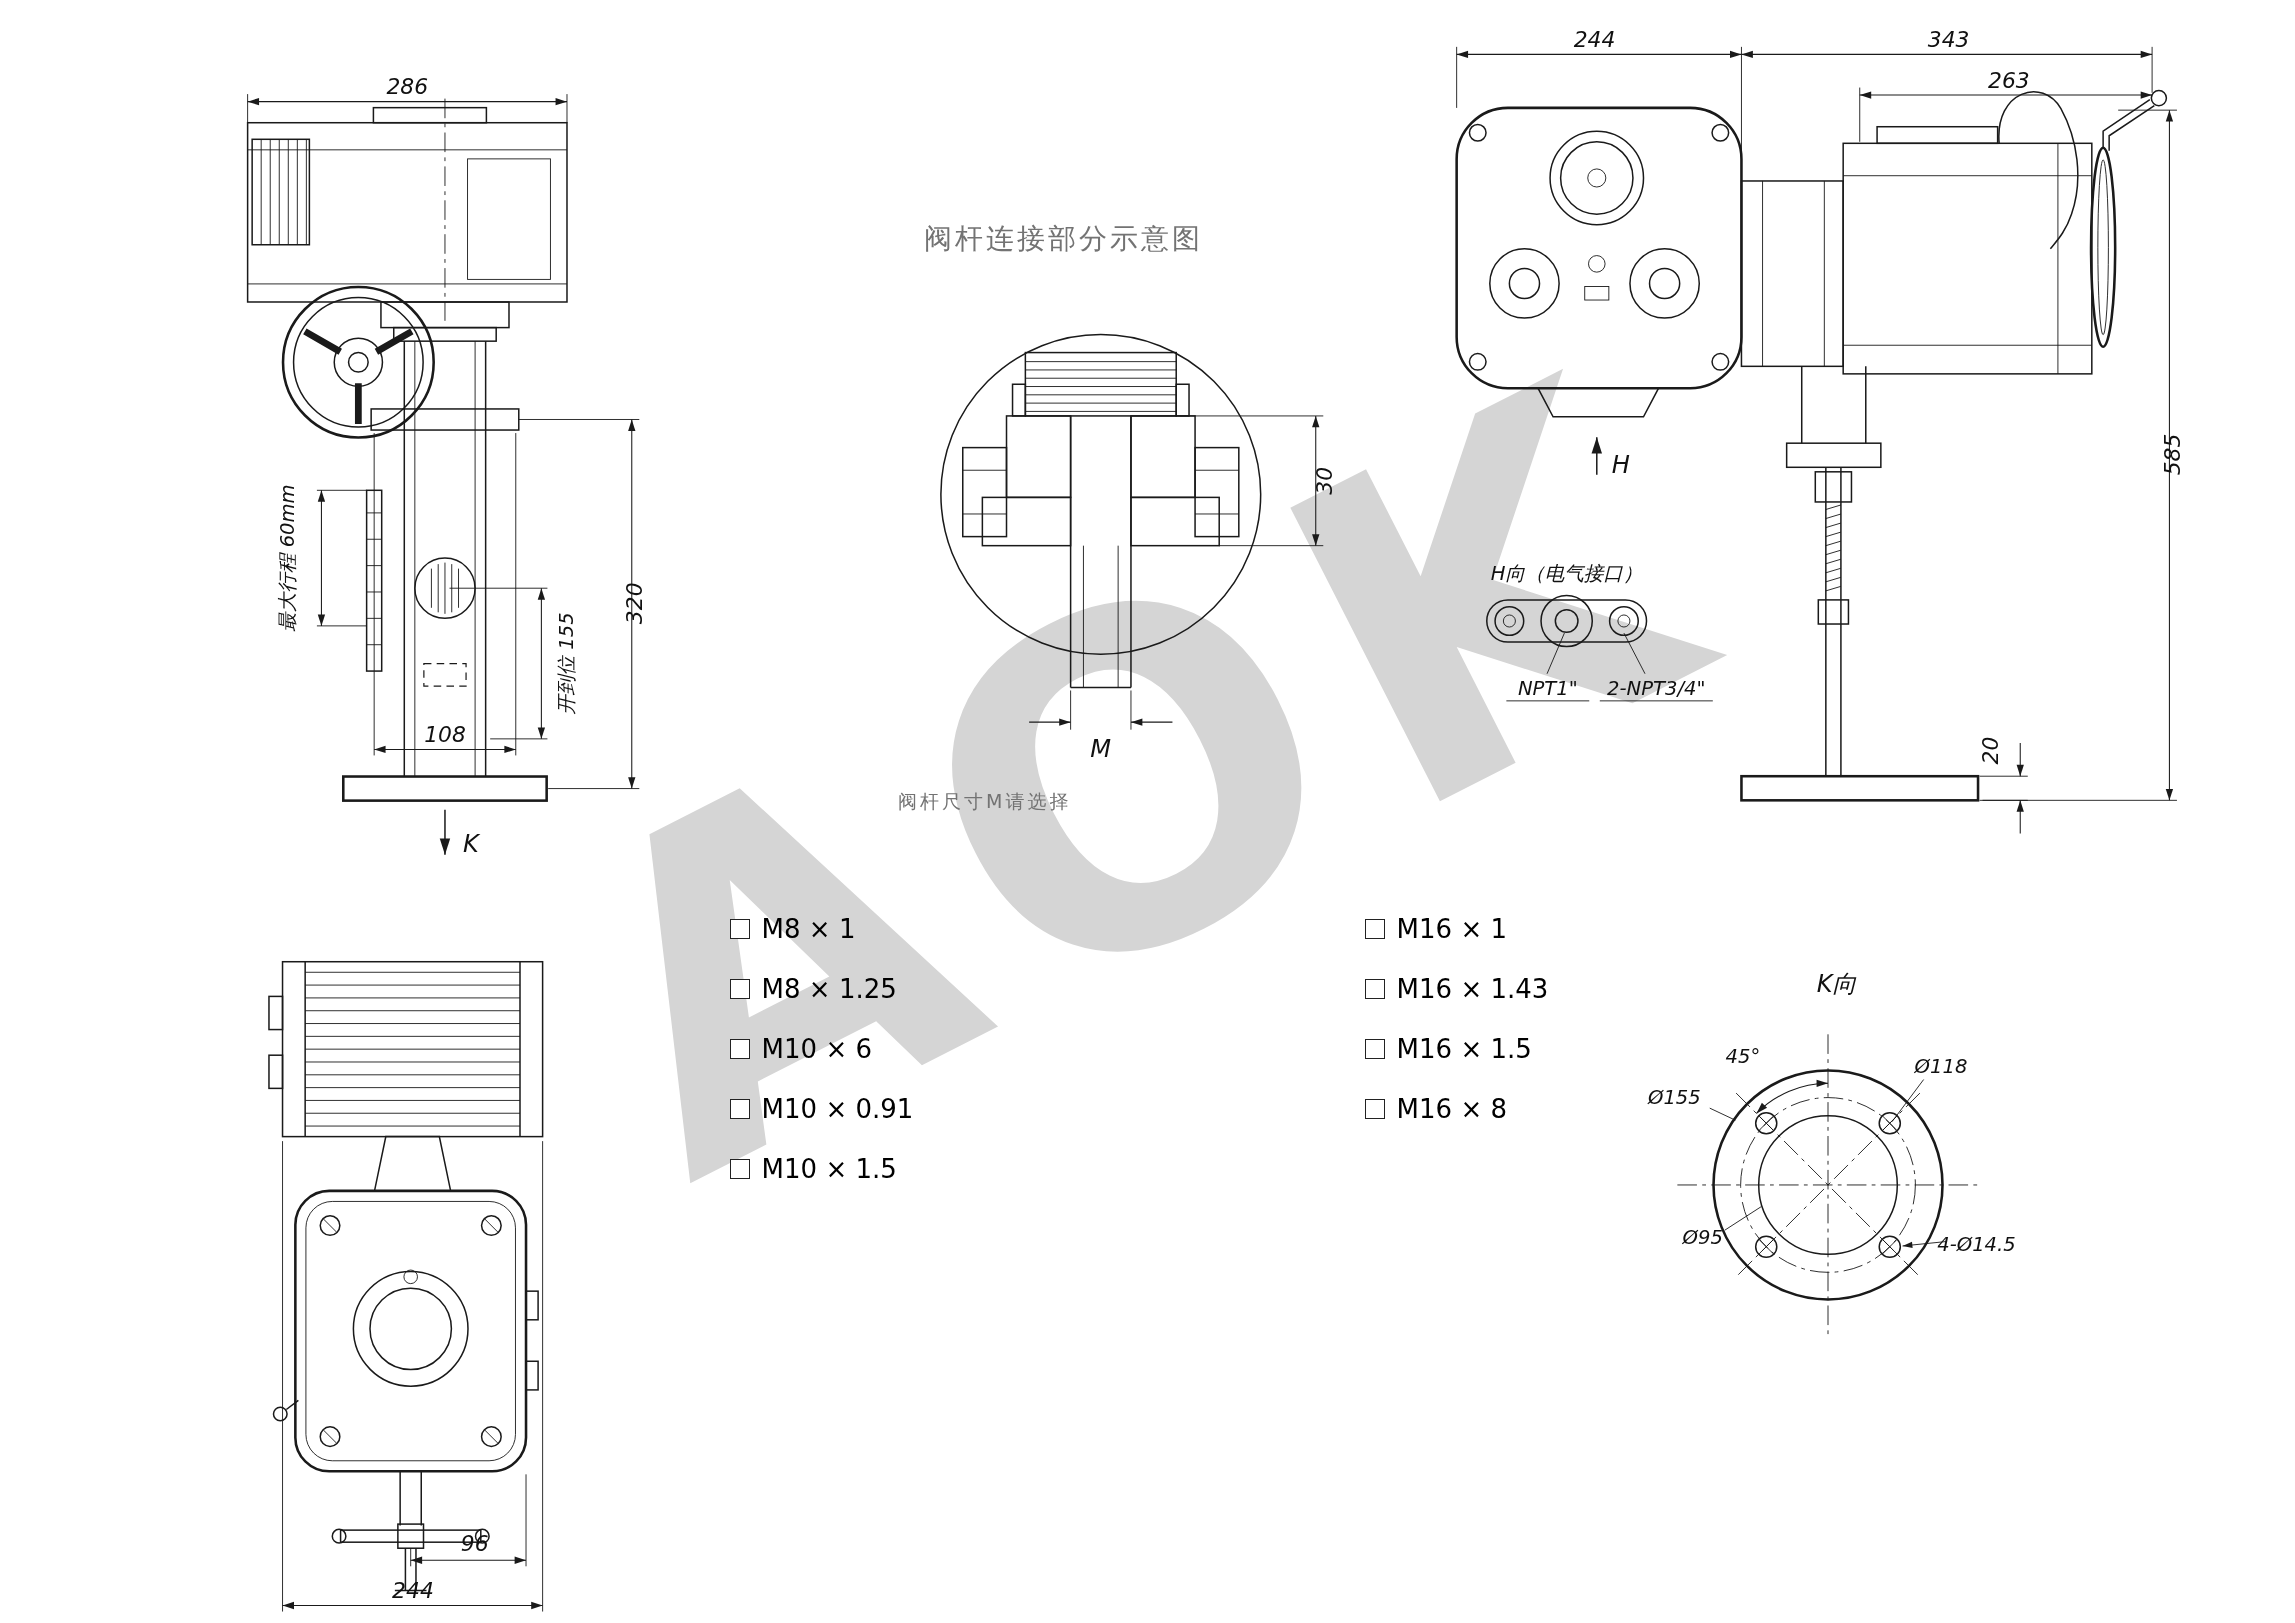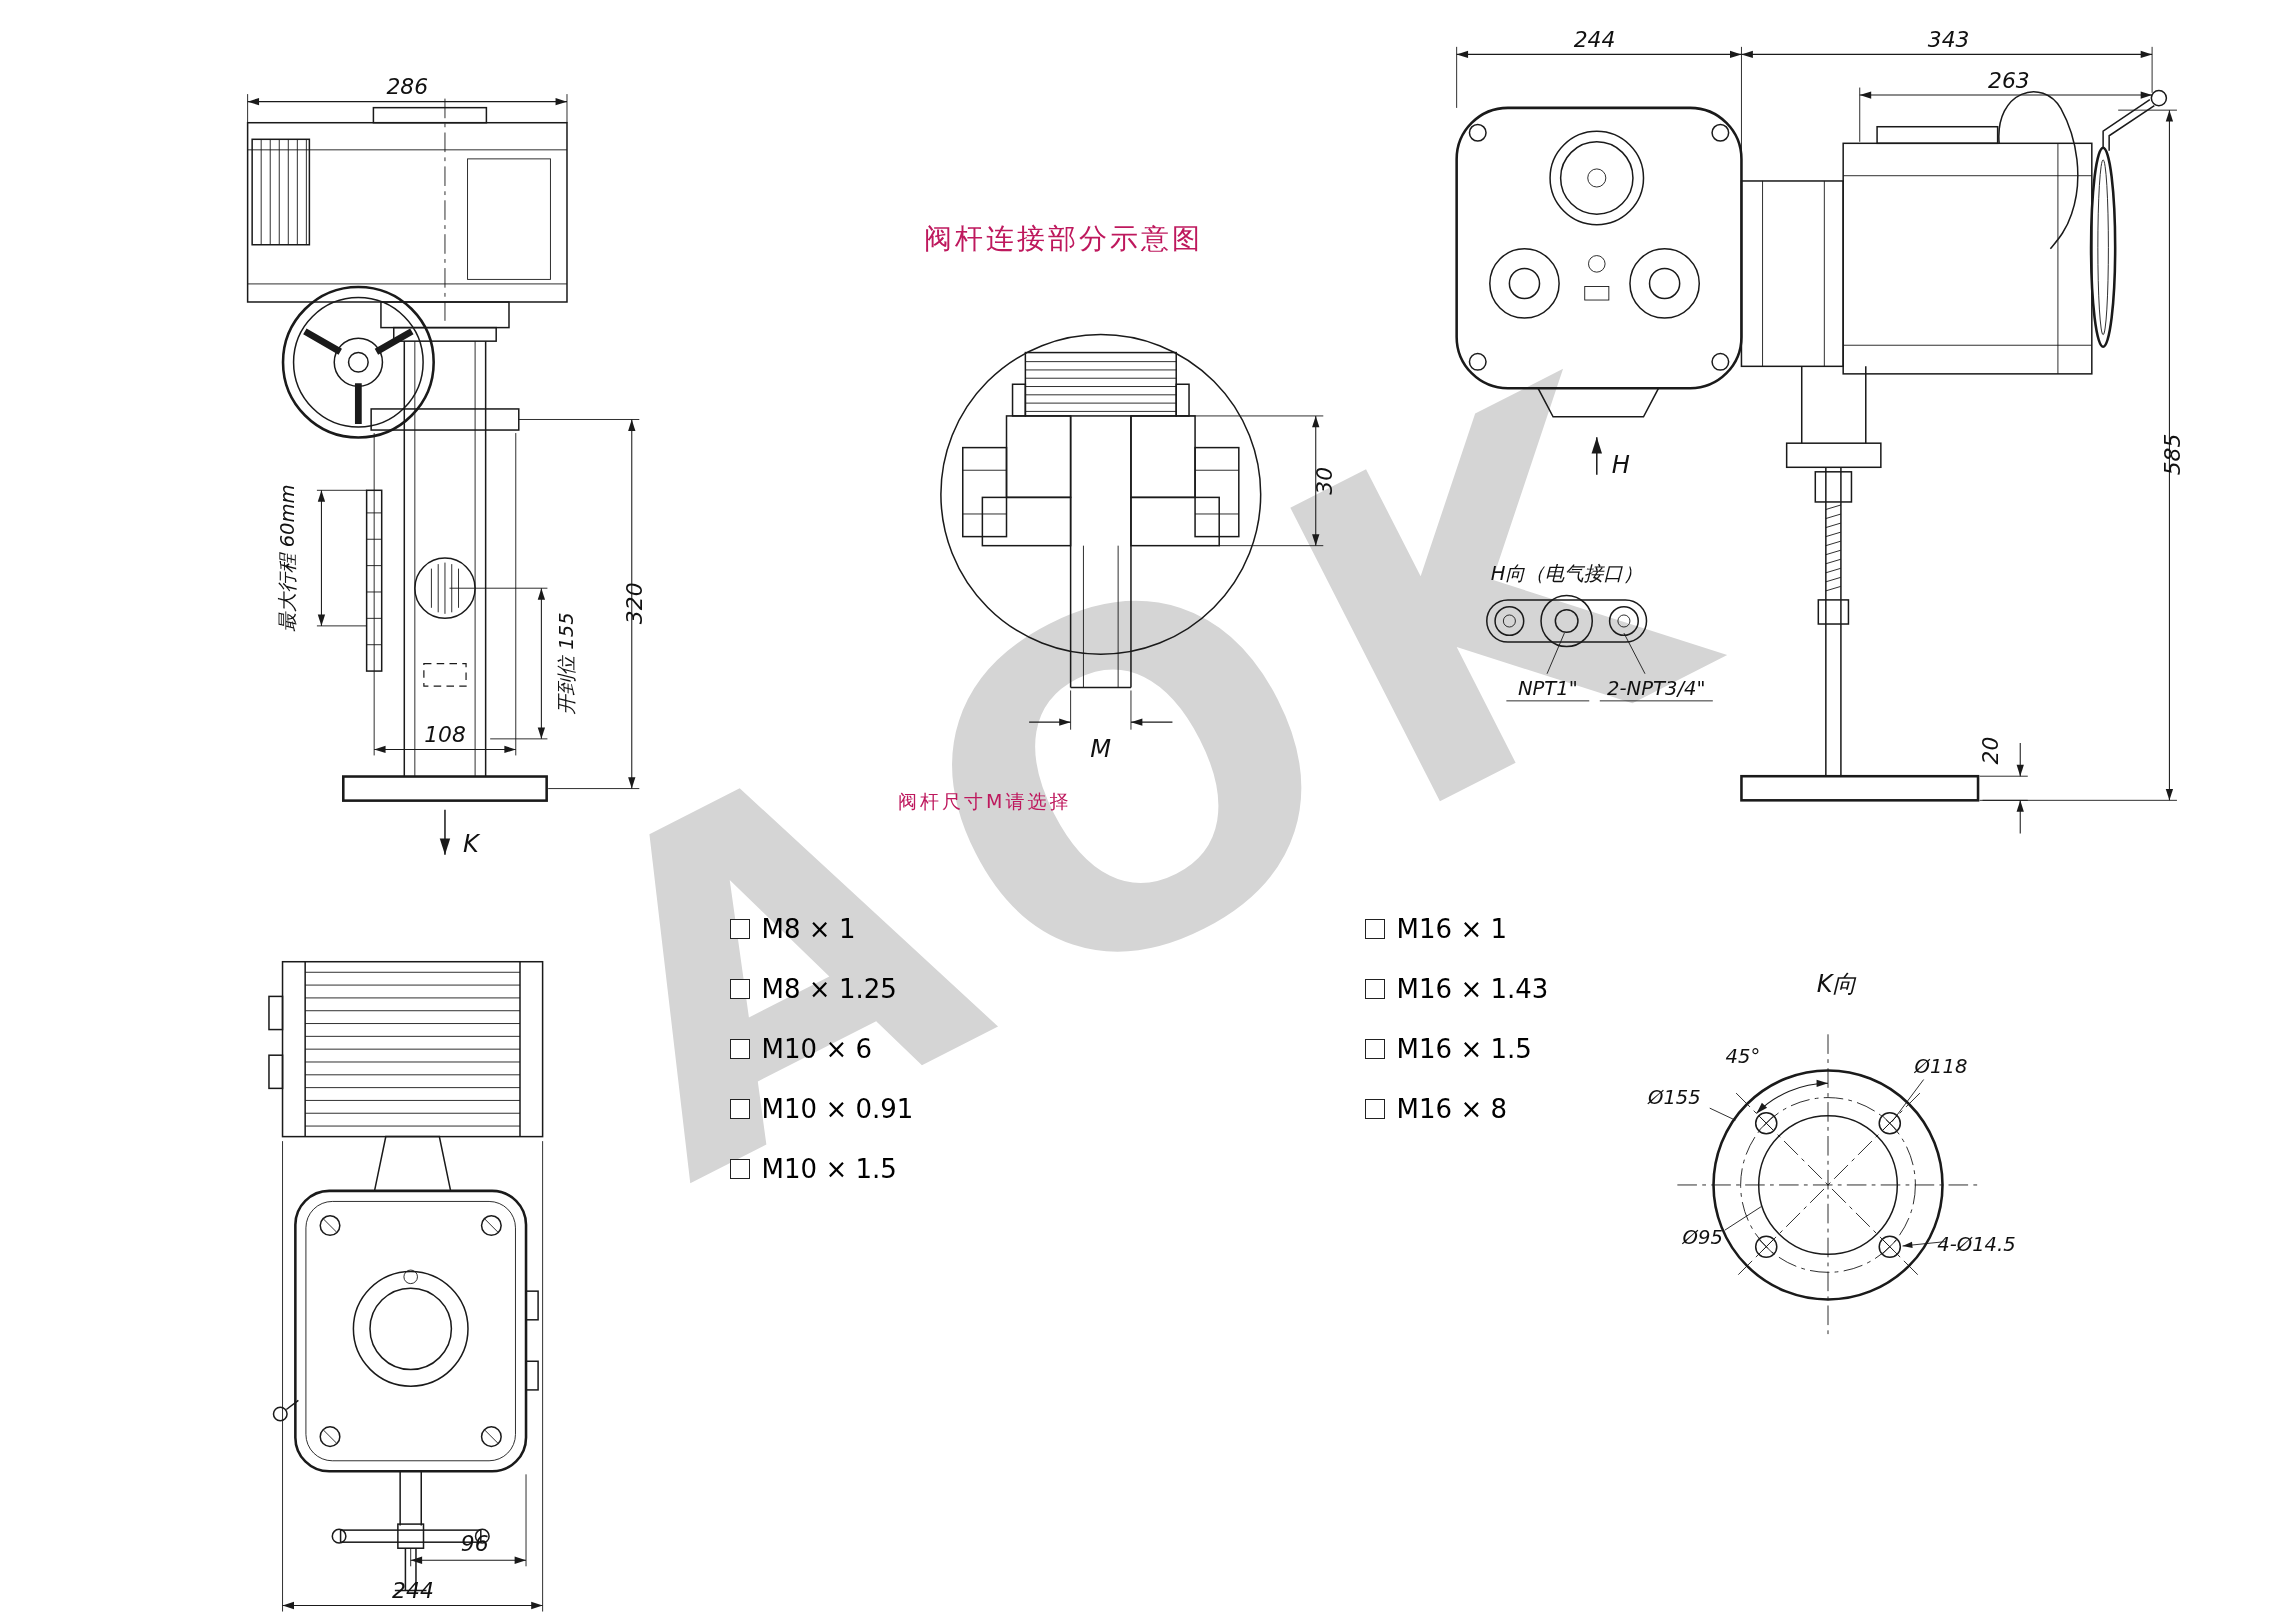--- a/index.html
+++ b/index.html
@@ -14,21 +14,21 @@
   svg text{font-family:"DejaVu Sans",sans-serif;fill:#111}
   .ln{fill:none;stroke:#1a1a1a;stroke-width:2}
   .lk{fill:none;stroke:#1a1a1a;stroke-width:3.4}
   .lt{fill:none;stroke:#1a1a1a;stroke-width:1.2}
   .dim{fill:none;stroke:#1a1a1a;stroke-width:1.4}
   .cl{fill:none;stroke:#1a1a1a;stroke-width:1.2;stroke-dasharray:26 7 5 7}
   .dsh{fill:none;stroke:#1a1a1a;stroke-width:1.6;stroke-dasharray:10 7}
   .d{font-style:italic;font-size:29px}
   .dbig{font-style:italic;font-size:32px}
   .cn{font-size:26px;font-style:italic}
-  .title-cn{position:absolute;font-size:28px;color:#be185d;z-index:2;letter-spacing:3px}
+  .title-cn{position:absolute;font-size:28px;color:#737373;z-index:2;letter-spacing:3px}
   .opts{position:absolute;left:730px;top:899px;width:890px;height:317px;z-index:2}
   .opt-col{position:absolute;top:0}
   .opt{display:flex;align-items:center;height:60px;cursor:pointer}
   .box{width:19.6px;height:19.6px;border:1.7px solid #222;margin-right:12px;background:#fff;flex:0 0 auto}
   .opt-label{font-size:26px;color:#000000;white-space:nowrap}
 </style>
 </head>
 <body>
 
 <div class="canvas">

